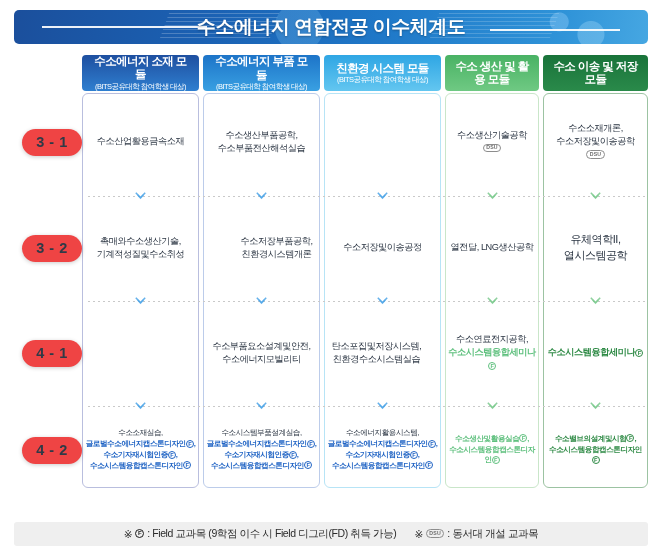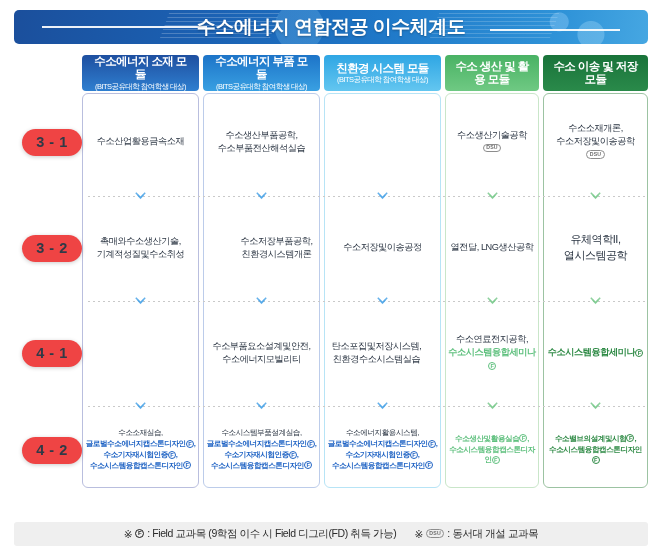--- a/index.html
+++ b/index.html
@@ -157,21 +157,21 @@
     <div class="banner-rule-l"></div>
     <div class="banner-rule-r"></div>
     <div class="banner-title">수소에너지 연합전공 이수체계도</div>
   </div>
 
   <div class="hdr-row">
   <div class="hdr-mod" style="left: 68px; width: 117px; background: linear-gradient(rgb(30, 79, 160), rgb(47, 127, 208));">
         <div class="m-title">수소에너지 소재 모듈</div>
         <div class="m-sub">(BITS공유대학 참여학생 대상)</div>
       </div>
-      <div class="hdr-mod" style="left: 189px; width: 117px; background: linear-gradient(rgb(29, 116, 200), rgb(57, 160, 226));">
+      <div class="hdr-mod" style="left: 189px; width: 117px; background: linear-gradient(rgb(29, 116, 200), rgb(57, 160, 226)); justify-content: flex-end;">
         <div class="m-title">수소에너지 부품 모듈</div>
         <div class="m-sub">(BITS공유대학 참여학생 대상)</div>
       </div>
       <div class="hdr-mod" style="left: 310px; width: 117px; background: linear-gradient(rgb(47, 166, 228), rgb(99, 198, 240));">
         <div class="m-title">친환경 시스템 모듈</div>
         <div class="m-sub">(BITS공유대학 참여학생 대상)</div>
       </div>
       <div class="hdr-mod" style="left: 431px; width: 94px; background: linear-gradient(rgb(73, 178, 100), rgb(111, 201, 131));">
         <div class="m-title">수소 생산 및 활용 모듈</div>
       </div>

